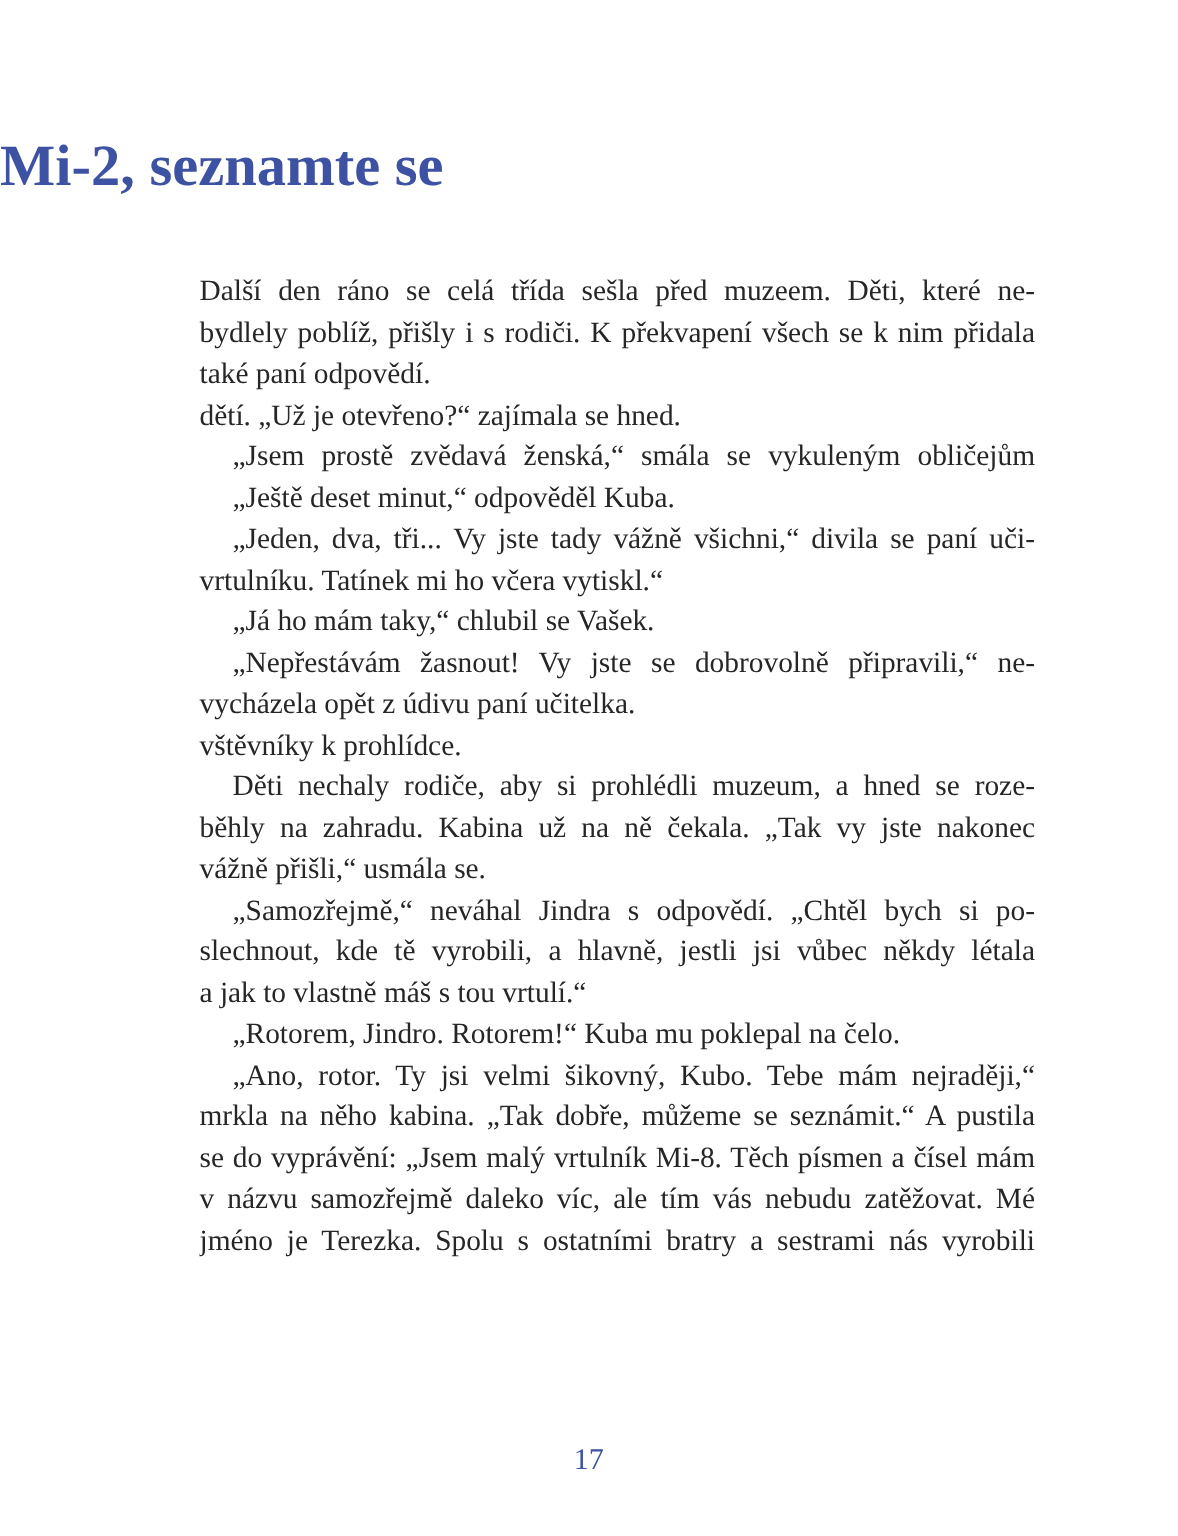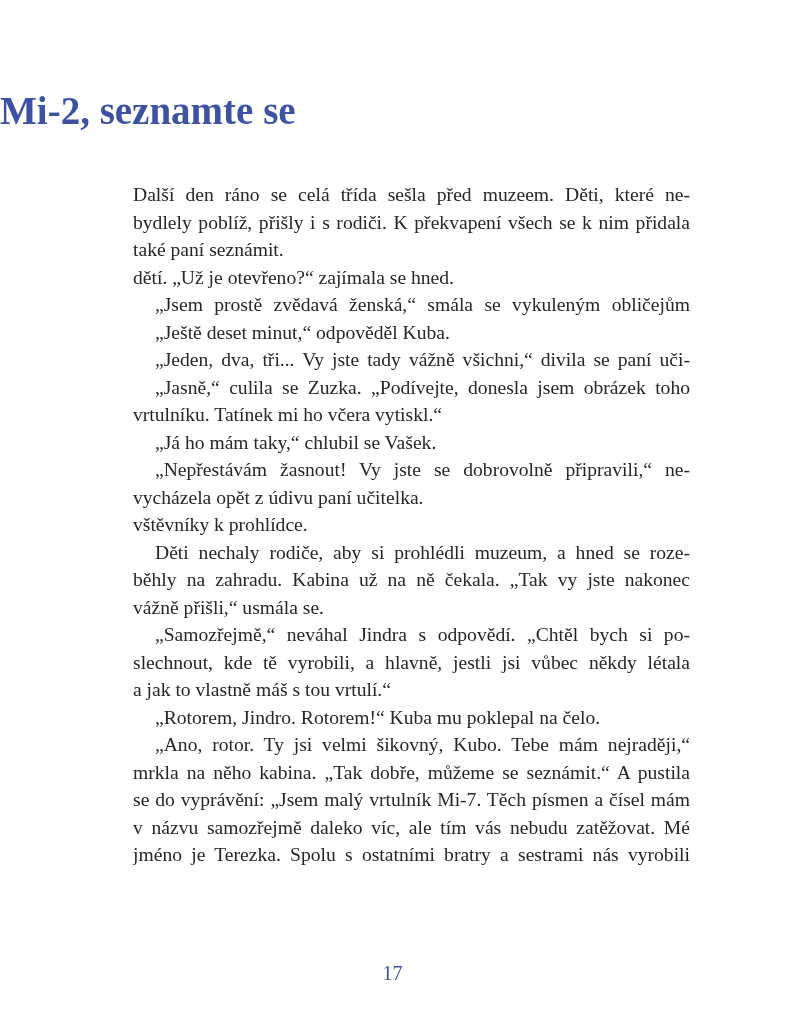--- a/index.html
+++ b/index.html
@@ -71,39 +71,38 @@
   </style>
 </head>
 <body>
 
 <div class="page">
   <h1 class="chapter-title" style="color: rgb(61, 82, 163);">Mi-2, seznamte se</h1>
 
   <div class="body-text" id="body-text" style="color: rgb(38, 38, 38);">
       <span class="line" style="white-space: normal; overflow: hidden;">Další den ráno se celá třída sešla před muzeem. Děti, které ne-</span>
       <span class="line" style="white-space: normal; overflow: hidden;">bydlely poblíž, přišly i s rodiči. K překvapení všech se k nim přidala</span>
-      <span class="line last">také paní seznámit.</span>
+      <span class="line last">také paní odpovědí.</span>
       <span class="line last">dětí. „Už je otevřeno?“ zajímala se hned.</span>
       <span class="line indent" style="white-space: normal; overflow: hidden;">„Jsem prostě zvědavá ženská,“ smála se vykuleným obličejům</span>
       <span class="line indent last">„Ještě deset minut,“ odpověděl Kuba.</span>
       <span class="line indent" style="white-space: normal; overflow: hidden;">„Jeden, dva, tři... Vy jste tady vážně všichni,“ divila se paní uči-</span>
-      <span class="line indent" style="white-space: normal; overflow: hidden;">„Jasně,“ culila se Zuzka. „Podívejte, donesla jsem obrázek toho</span>
       <span class="line last">vrtulníku. Tatínek mi ho včera vytiskl.“</span>
       <span class="line indent last">„Já ho mám taky,“ chlubil se Vašek.</span>
       <span class="line indent" style="white-space: normal; overflow: hidden;">„Nepřestávám žasnout! Vy jste se dobrovolně připravili,“ ne-</span>
       <span class="line last">vycházela opět z údivu paní učitelka.</span>
       <span class="line last">vštěvníky k prohlídce.</span>
       <span class="line indent" style="white-space: normal; overflow: hidden;">Děti nechaly rodiče, aby si prohlédli muzeum, a hned se roze-</span>
       <span class="line" style="white-space: normal; overflow: hidden;">běhly na zahradu. Kabina už na ně čekala. „Tak vy jste nakonec</span>
       <span class="line last">vážně přišli,“ usmála se.</span>
       <span class="line indent" style="white-space: normal; overflow: hidden;">„Samozřejmě,“ neváhal Jindra s odpovědí. „Chtěl bych si po-</span>
       <span class="line" style="white-space: normal; overflow: hidden;">slechnout, kde tě vyrobili, a hlavně, jestli jsi vůbec někdy létala</span>
       <span class="line last">a jak to vlastně máš s tou vrtulí.“</span>
       <span class="line indent last">„Rotorem, Jindro. Rotorem!“ Kuba mu poklepal na čelo.</span>
       <span class="line indent" style="white-space: normal; overflow: hidden;">„Ano, rotor. Ty jsi velmi šikovný, Kubo. Tebe mám nejraději,“</span>
       <span class="line" style="white-space: normal; overflow: hidden;">mrkla na něho kabina. „Tak dobře, můžeme se seznámit.“ A pustila</span>
-      <span class="line" style="white-space: normal; overflow: hidden;">se do vyprávění: „Jsem malý vrtulník Mi-7. Těch písmen a čísel mám</span>
+      <span class="line" style="white-space: normal; overflow: hidden;">se do vyprávění: „Jsem malý vrtulník Mi-8. Těch písmen a čísel mám</span>
       <span class="line" style="white-space: normal; overflow: hidden;">v názvu samozřejmě daleko víc, ale tím vás nebudu zatěžovat. Mé</span>
       <span class="line" style="white-space: normal; overflow: hidden;">jméno je Terezka. Spolu s ostatními bratry a sestrami nás vyrobili</span>
     </div>
 
   <div class="page-number" style="color: rgb(61, 82, 163);">17</div>
 </div>
 
 </body></html>

